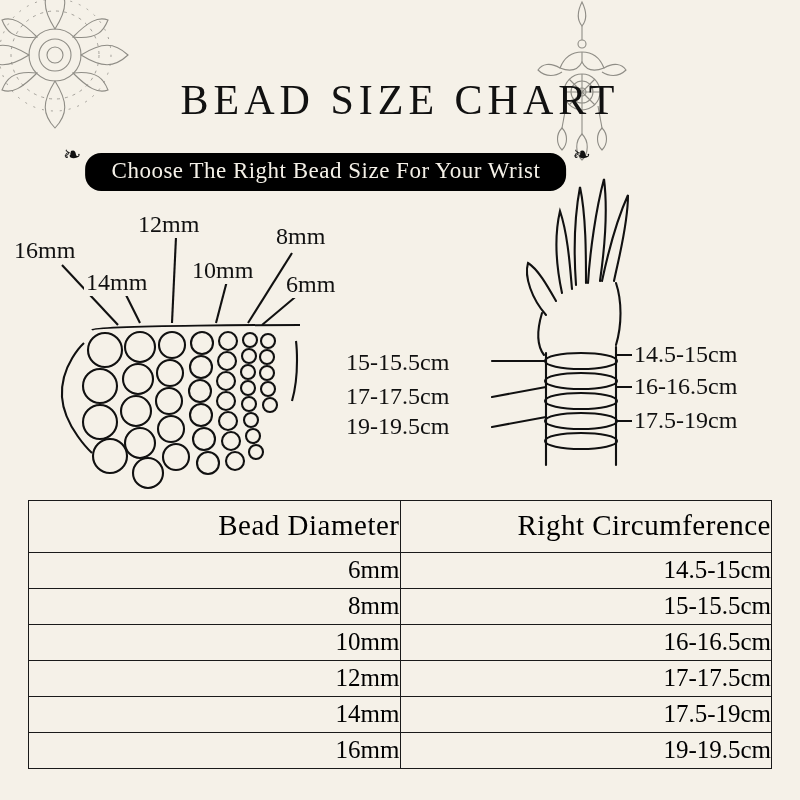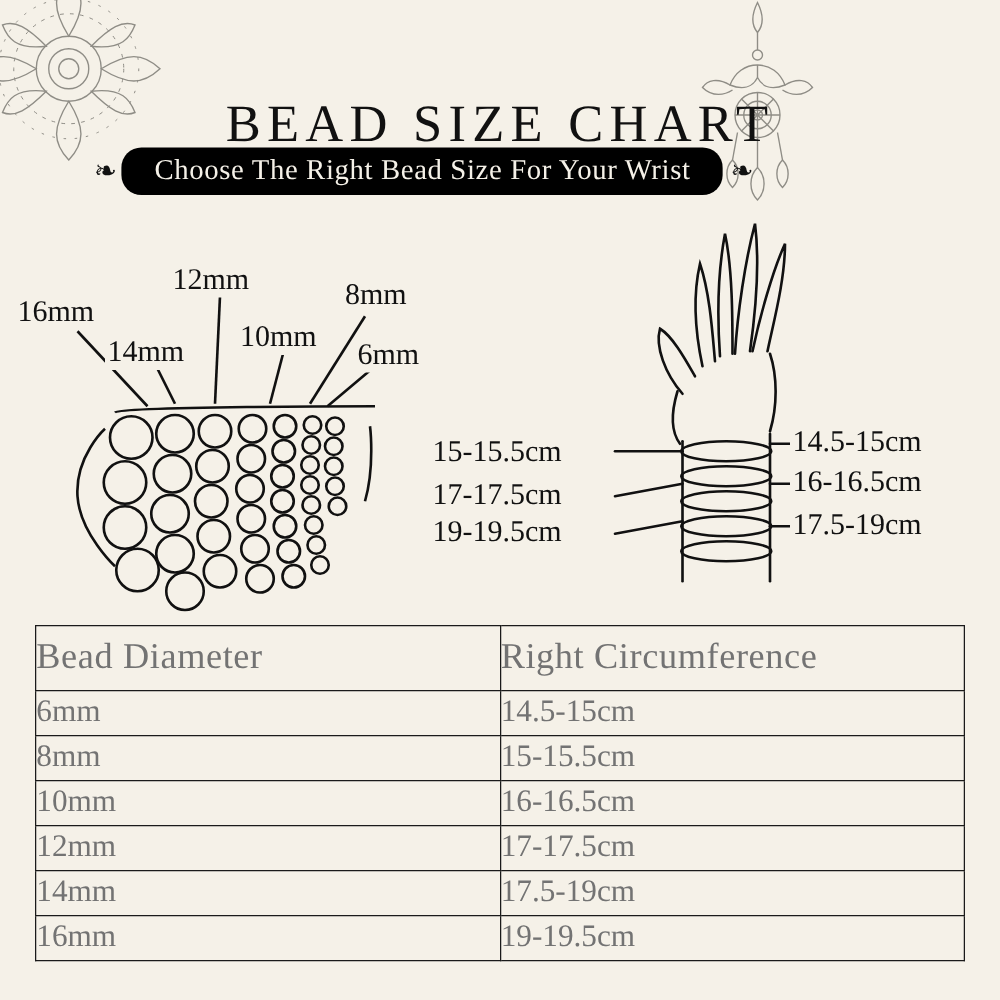--- a/index.html
+++ b/index.html
@@ -13,21 +13,20 @@
     font-family: "Liberation Serif", serif;
     color: #111;
     overflow: hidden;
     position: relative;
   }
   #page {
     position: relative;
     width: 652px;
     height: 800px;
     background: #f5f1e8;
-    padding-left: 24px;
   }
 
   
   .ornament {
     position: absolute;
     pointer-events: none;
   }
   .ornament-tl { left: -30px; top: -30px; }
   .ornament-tr { right: 10px; top: 0px; }
 
@@ -54,20 +53,21 @@
   }
   .subtitle-bar {
     background: #000;
     color: #f5f1e8;
     border-radius: 16px;
     padding: 5px 26px 7px 26px;
     font-size: 23px;
     letter-spacing: 0.5px;
     white-space: nowrap;
     font-family: "Liberation Serif", serif;
+    margin-top: 35px;
   }
   .flourish {
     font-size: 22px;
     color: #111;
     padding: 0 6px;
     letter-spacing: -2px;
   }
 
   
   .diagram {
@@ -90,22 +90,22 @@
   .table {
     position: absolute;
     left: 28px;
     top: 500px;
     width: 744px;
     border-collapse: collapse;
     font-family: "Liberation Serif", serif;
   }
   .table th, .table td {
     border: 1px solid #1a1a1a;
-    text-align: left;
-    color: #737373;
+    text-align: right;
+    color: #000000;
     font-weight: normal;
   }
   .table th {
     font-size: 29px;
     padding: 8px 0 10px 0;
     letter-spacing: 0.5px;
   }
   .table td {
     font-size: 25px;
     padding: 3px 0 4px 0;

